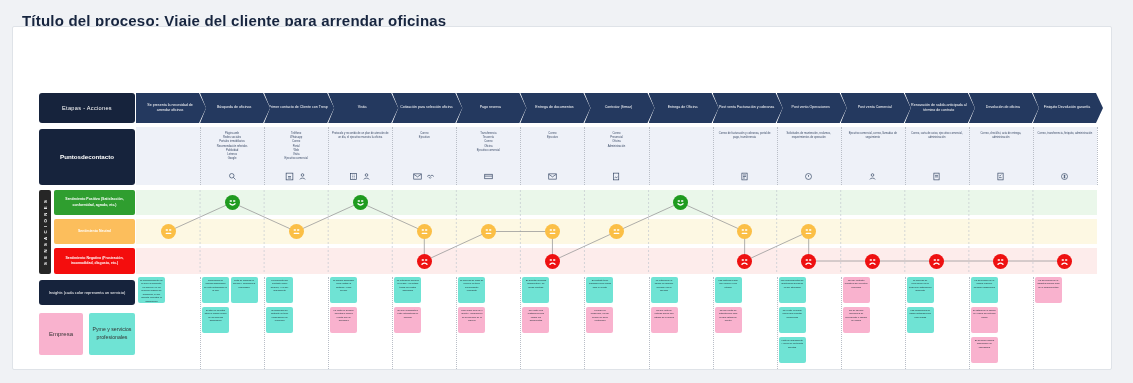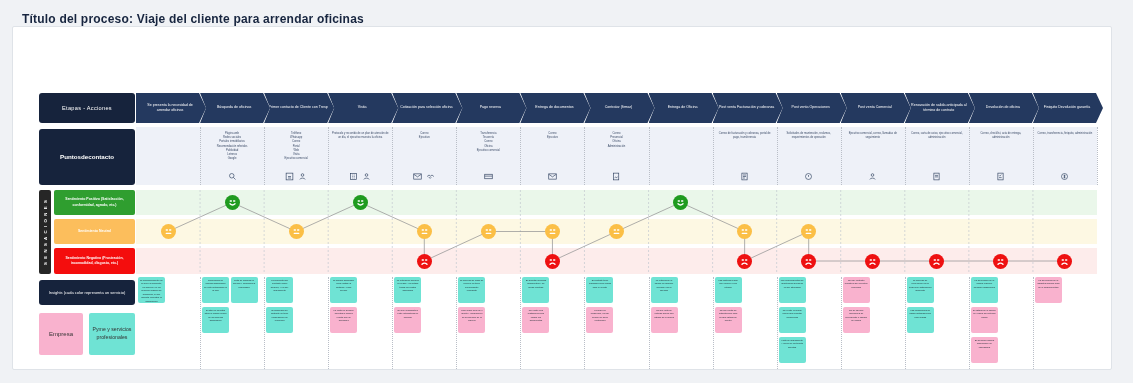--- a/index.html
+++ b/index.html
@@ -7,21 +7,21 @@
     width:1133px;height:383px;overflow:hidden;
     background:#f0f2f5;
     font-family:"Liberation Sans", sans-serif;
   }
   .canvas{
     position:absolute;left:12px;top:26px;width:1098px;height:342px;
     background:#ffffff;border:1px solid #dfe3e8;border-radius:2px;
   }
   .title{
     position:absolute;left:22px;top:12px;
-    font-size:12px;font-weight:bold;color:#17253f;letter-spacing:.2px;
+    font-size:15px;font-weight:bold;color:#17253f;letter-spacing:.2px;
   }
 
   
   .lbl-etapas{
     position:absolute;left:26px;top:66px;width:96px;height:30px;
     background:#16233c;border-radius:3px;color:#fff;
     display:flex;align-items:center;justify-content:center;
     font-size:5.6px;letter-spacing:.3px;text-align:center;
   }
   .lbl-puntos{

